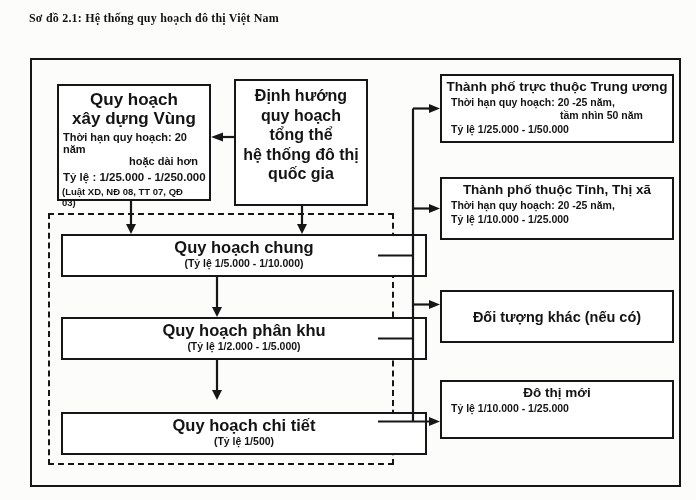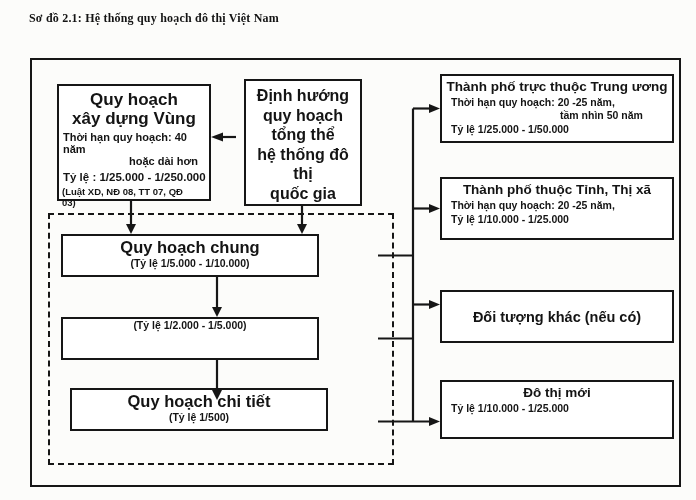--- a/index.html
+++ b/index.html
@@ -28,29 +28,29 @@
 
   
   .region-box { left: 57px; top: 84px; width: 154px; height: 117px; }
   .region-title { margin-top: 4px; text-align: center; font-size: 17px; line-height: 1.12; }
   .region-dur1 { padding: 3px 3px 0 4px; font-size: 11px; }
   .region-dur2 { padding: 0 11px 0 0; text-align: right; font-size: 11px; }
   .region-scale { padding: 4px 0 0 4px; font-size: 11.5px; }
   .region-legal { padding: 3px 16px 0 3px; font-size: 9.5px; }
 
   
-  .orientation-box { left: 244px; top: 79px; width: 118px; height: 127px; }
+  .orientation-box { left: 234px; top: 79px; width: 134px; height: 127px; }
   .orientation-title { padding-top: 5px; text-align: center; font-size: 16px; line-height: 1.22; }
 
   
   .stages-frame { left: 48px; top: 213px; width: 346px; height: 252px; border: 2.5px dashed #161616; background: transparent; }
-  .stage-box { left: 61px; width: 258px; height: 43px; }
+  .stage-box { left: 61px; width: 366px; height: 43px; }
   .stage-0 { top: 234px; }
   .stage-1 { top: 317px; }
-  .stage-2 { top: 388px; margin-left: 9px; }
+  .stage-2 { top: 412px; }
   .stage-title { margin-top: 2px; text-align: center; font-size: 16.5px; }
   .stage-scale { text-align: center; font-size: 10.5px; }
 
   
   .target-box { left: 440px; width: 234px; }
   .target-0 { top: 74px; height: 69px; }
   .target-1 { top: 177px; height: 63px; }
   .target-2 { top: 290px; height: 53px; display: flex; align-items: center; justify-content: center; }
   .target-3 { top: 380px; height: 59px; }
   .target-title { padding-top: 3px; text-align: center; font-size: 13.5px; }
@@ -63,21 +63,21 @@
 </head>
 <body>
 
 <div class="abs page-title b">Sơ đồ 2.1: Hệ thống quy hoạch đô thị Việt Nam</div>
 
 <div class="abs outer-frame"></div>
 
 <div class="abs box region-box">
   <div class="region-title b pre">Quy hoạch
 xây dựng Vùng</div>
-  <div class="region-dur1 b">Thời hạn quy hoạch: 40 năm</div>
+  <div class="region-dur1 b">Thời hạn quy hoạch: 20 năm</div>
   <div class="region-dur2 b">hoặc dài hơn</div>
   <div class="region-scale b">Tỷ lệ : 1/25.000 - 1/250.000</div>
   <div class="region-legal b">(Luật XD, NĐ 08, TT 07, QĐ 03)</div>
 </div>
 
 <div class="abs box orientation-box">
   <div class="orientation-title b pre">Định hướng
 quy hoạch
 tổng thể
 hệ thống đô thị
@@ -85,20 +85,21 @@
 </div>
 
 <div class="abs stages-frame"></div>
 
 <div class="abs box stage-box stage-0">
   <div class="stage-title b">Quy hoạch chung</div>
   <div class="stage-scale b">(Tỷ lệ 1/5.000 - 1/10.000)</div>
 </div>
 
 <div class="abs box stage-box stage-1">
+  <div class="stage-title b">Quy hoạch phân khu</div>
   <div class="stage-scale b">(Tỷ lệ 1/2.000 - 1/5.000)</div>
 </div>
 
 <div class="abs box stage-box stage-2">
   <div class="stage-title b">Quy hoạch chi tiết</div>
   <div class="stage-scale b">(Tỷ lệ 1/500)</div>
 </div>
 
 <div class="abs box target-box target-0">
   <div class="target-title b">Thành phố trực thuộc Trung ương</div>

